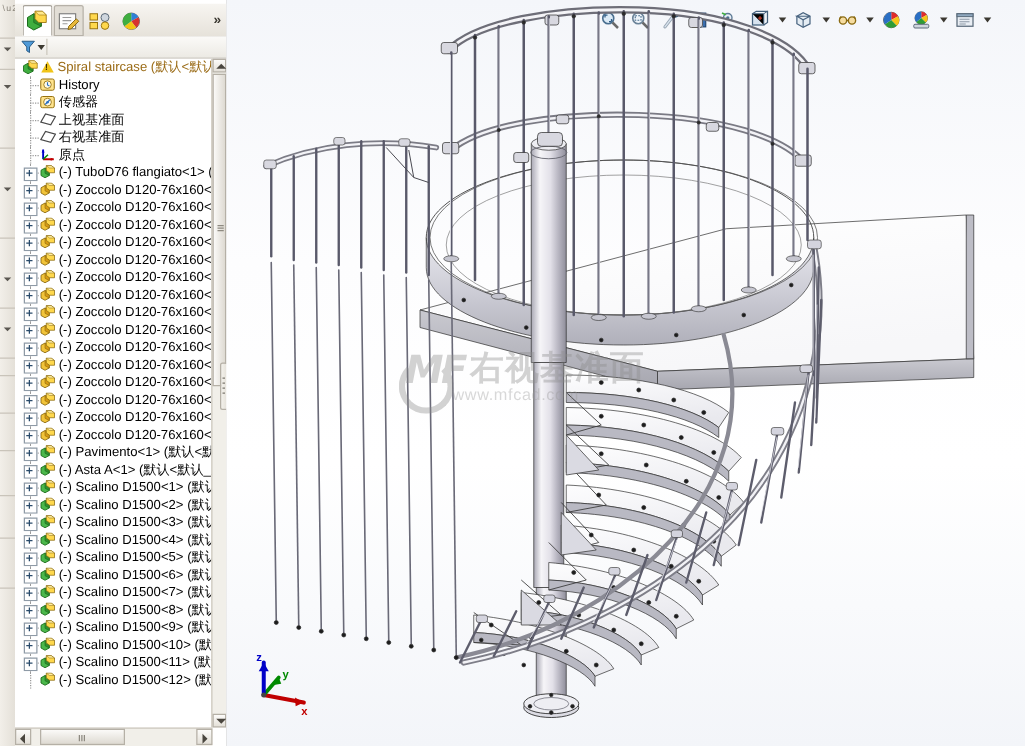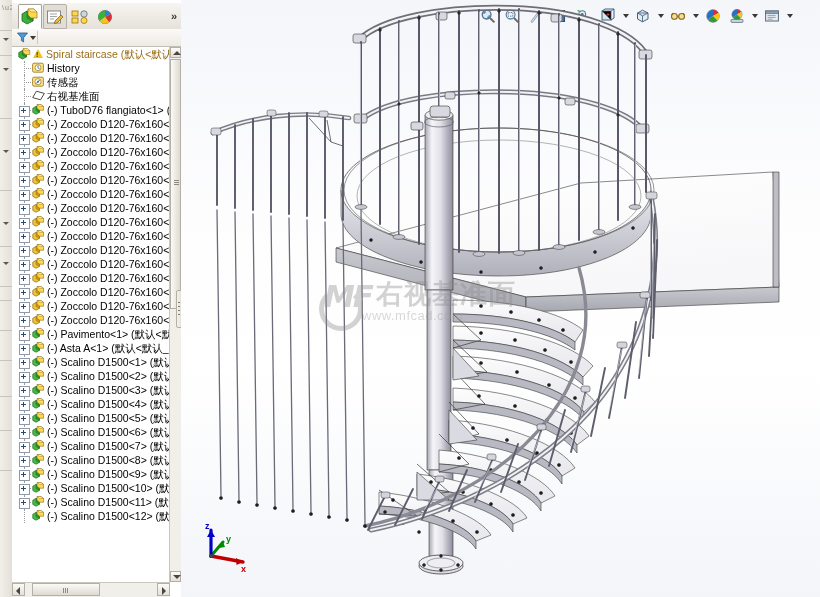--- a/index.html
+++ b/index.html
@@ -200,21 +200,45 @@
           <span class="lbl" style="left: 35px;">传感器</span>
         </div>
         <div class="trow">
           <span class="vline" style="left: 12px;"></span>
           <span class="dash" style="left: 12px;"></span>
           <span class="ico" style="left: 20px;">
             <svg width="13" height="11" viewBox="0 0 13 11">
               <polygon points="0.7,7.6 4.4,1.2 12.3,3.4 8.6,9.8" fill="none" stroke="#4a4a4a" stroke-width="1"></polygon>
             </svg>
           </span>
+          <span class="lbl" style="left: 35px;">上视基准面</span>
+        </div>
+        <div class="trow">
+          <span class="vline" style="left: 12px;"></span>
+          <span class="dash" style="left: 12px;"></span>
+          <span class="ico" style="left: 20px;">
+            <svg width="13" height="11" viewBox="0 0 13 11">
+              <polygon points="0.7,7.6 4.4,1.2 12.3,3.4 8.6,9.8" fill="none" stroke="#4a4a4a" stroke-width="1"></polygon>
+            </svg>
+          </span>
           <span class="lbl" style="left: 35px;">右视基准面</span>
+        </div>
+        <div class="trow">
+          <span class="vline" style="left: 12px;"></span>
+          <span class="dash" style="left: 12px;"></span>
+          <span class="ico" style="left: 20px;">
+            <svg width="12" height="12" viewBox="0 0 12 12">
+              <line x1="2.5" y1="9.4" x2="11" y2="9.4" stroke="#c00000" stroke-width="1.5"></line>
+              <polygon points="11,9.4 8.6,8.2 8.6,10.6" fill="#c00000"></polygon>
+              <line x1="2.5" y1="9.4" x2="2.5" y2="1.6" stroke="#0000c8" stroke-width="1.5"></line>
+              <polygon points="2.5,1.6 1.3,4 3.7,4" fill="#0000c8"></polygon>
+              <line x1="2.5" y1="9.4" x2="6.4" y2="5.8" stroke="#008a00" stroke-width="1.2"></line>
+            </svg>
+          </span>
+          <span class="lbl" style="left: 35px;">原点</span>
         </div>
         <div class="trow">
           <span class="vline" style="left: 12px;"></span>
           <span class="dash" style="left: 12px;"></span>
           <span class="exp" style="left: 7px;"></span>
           <span class="ico" style="left: 20px;">
             <svg width="13" height="11" viewBox="0 0 13 11">
               <polygon points="0.8,4.2 4,2.4 7.4,4.2 7.4,8.4 4,10.2 0.8,8.4" fill="#4bb84b" stroke="#1c6b1c" stroke-width=".7"></polygon>
               <polygon points="4,2.4 7.4,4.2 7.4,8.4 4,6.6" fill="#2f8f2f" stroke="#1c6b1c" stroke-width=".5"></polygon>
               <polygon points="5,0.5 9,0.5 11.6,2.4 11.6,6.2 7.6,6.2 5,4.3" fill="#ffd84d" stroke="#8a6a12" stroke-width=".6"></polygon>

